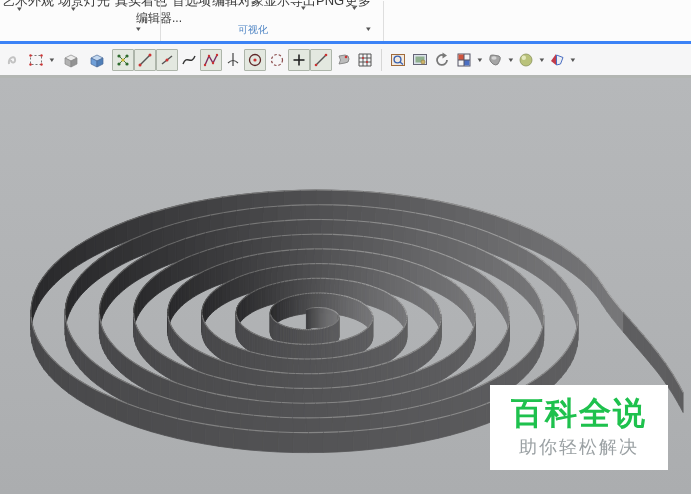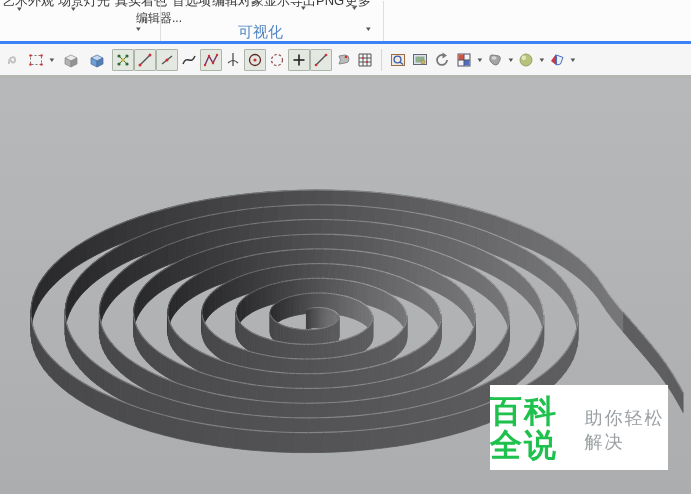--- a/index.html
+++ b/index.html
@@ -8,21 +8,21 @@
   .app { position:relative; width:691px; height:494px; }
 
   
   .ribbon { position:relative; width:691px; height:44px; background:#fcfcfc;
             border-bottom:3px solid #3b82f6; overflow:hidden; }
   .rlabel { position:absolute; font-size:13px; color:#3a3a3a; white-space:nowrap; line-height:13px; }
   .rlabel2 { position:absolute; font-size:12px; color:#3a3a3a; white-space:nowrap; }
   .caret { position:absolute; width:10px; height:8px; cursor:default; }
   .caret::after { content:"▼"; font-size:6px; color:#555; display:block; transform:scaleX(1.3); }
   .vsep { position:absolute; top:1px; width:1px; height:40px; background:#dedede; }
-  .group-label { position:absolute; font-size:15px;text-align:right; }
+  .group-label { position:absolute; font-size:10px;text-align:right; }
   .ribbon-item { cursor:pointer; }
 
   
   .toolbar { display:flex; align-items:center; width:691px; height:34px; background:#f6f6f7;
              border-bottom:3px solid #b3b6b3; padding-left:3px; }
   .tbtn { width:22px; height:22px; display:flex; align-items:center; justify-content:center;
           border:1px solid transparent; border-radius:1px; flex:0 0 auto; }
   .tbtn.hl { background:#e3e8e0; border-color:#adb5aa; }
   .tbtn.disabled { opacity:.55; }
   .tcaret { width:9px; height:18px; display:flex; align-items:center; justify-content:center; flex:0 0 auto; }
@@ -30,21 +30,21 @@
   .tsep { width:1px; height:22px; background:#d6d6d6; margin:0 5px; flex:0 0 auto; }
   .gap { width:4px; flex:0 0 auto; }
 
   
   .viewport { position:relative; width:691px; height:416px;
               background:linear-gradient(180deg,#b6b8ba 0%,#b0b2b4 60%,#abadaf 100%); }
   .viewport svg { position:absolute; left:0; top:0; }
 
   
   .watermark { position:absolute; left:490px; top:307px; width:178px; height:85px;
-               background:#ffffff; display:flex; flex-direction:row; align-items:center;
+               background:#ffffff; display:flex; flex-direction:column; align-items:center;
                justify-content:center; }
   .wm-title { font-weight:bold; font-size:32px; letter-spacing:2px; line-height:34px; }
   .wm-sub { font-size:18px; letter-spacing:2px; margin-top:5px; }
 </style>
 </head>
 <body>
 
 <div class="app">
 
   <div class="ribbon">

